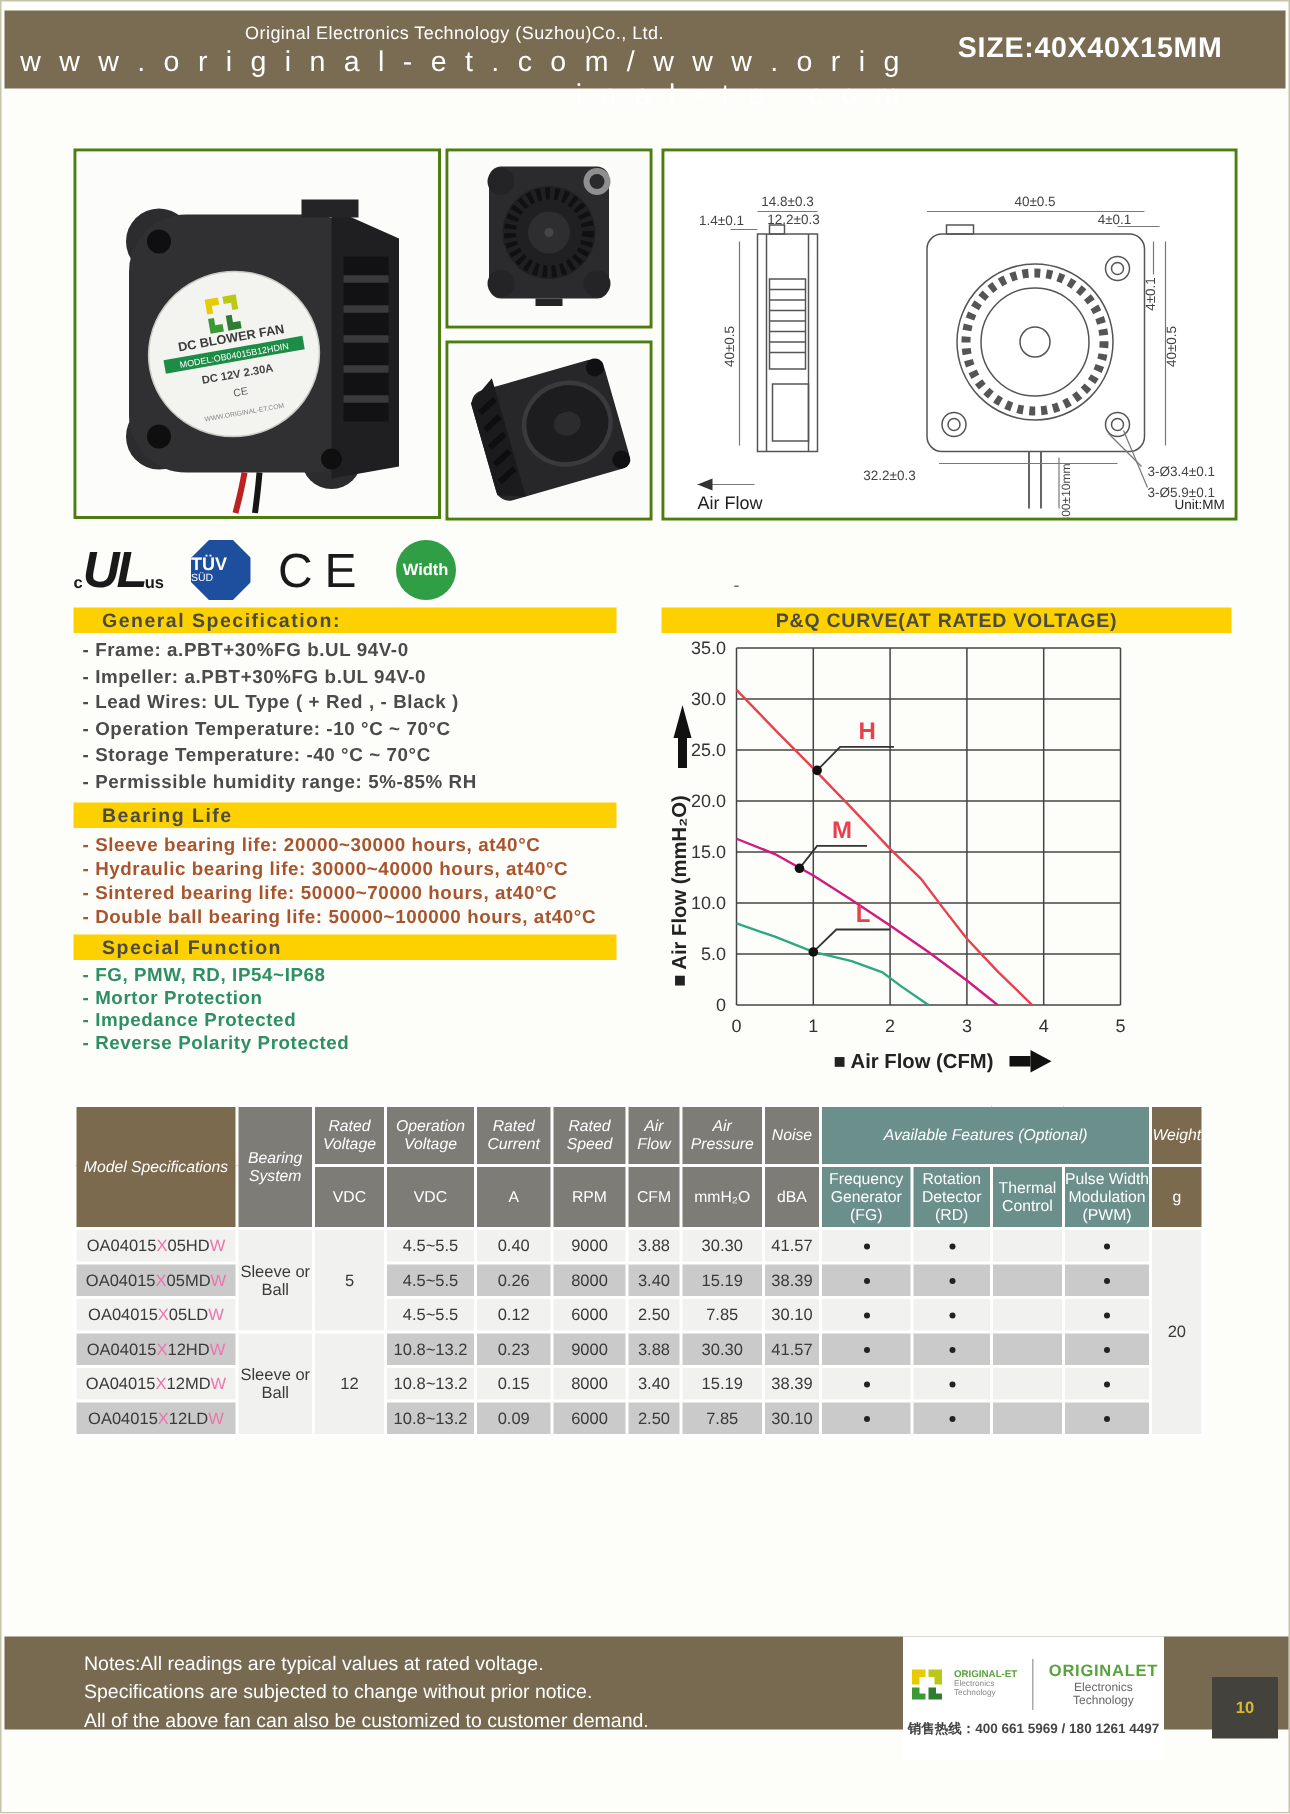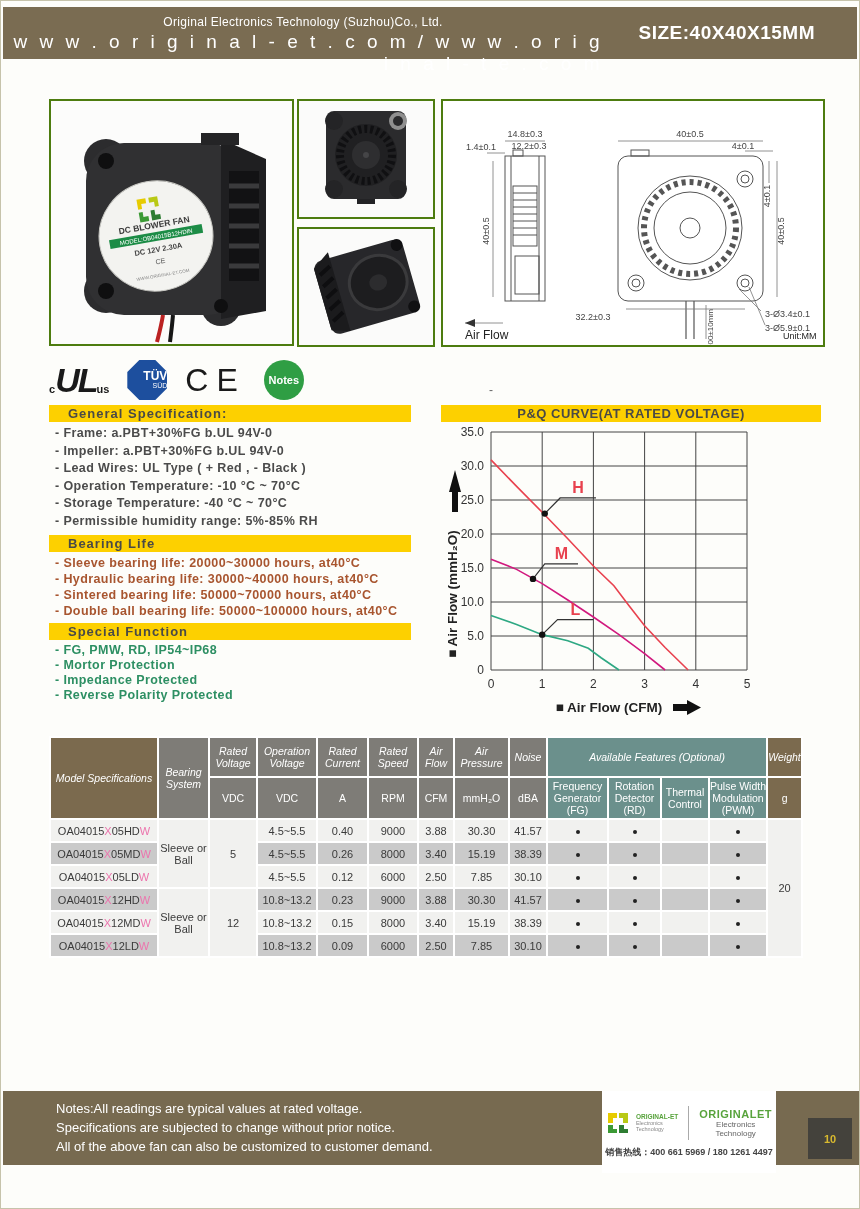--- a/index.html
+++ b/index.html
@@ -16,21 +16,21 @@
   
   .photo-box{position:absolute;background:#fff;border:2px solid #4d7c0f;}
   .photo-box svg{display:block;}
 
   
   .certs{position:absolute;left:48px;top:356px;height:46px;display:flex;align-items:center;gap:18px;}
   .ul-mark{font-weight:bold;color:#1a1a1a;display:flex;align-items:flex-end;}
   .ul-mark .big{font-size:34px;font-style:italic;line-height:30px;letter-spacing:-2px;}
   .ul-mark .small{font-size:11px;line-height:11px;}
   .tuv{width:40px;height:40px;background:#1d4f9e;color:#fff;display:flex;flex-direction:column;
-       align-items:flex-end;justify-content:center;clip-path:polygon(30% 0,70% 0,100% 30%,100% 70%,70% 100%,30% 100%,0 70%,0 30%);}
+       align-items:flex-start;justify-content:center;clip-path:polygon(30% 0,70% 0,100% 30%,100% 70%,70% 100%,30% 100%,0 70%,0 30%);}
   .tuv .t1{font-size:12px;font-weight:bold;line-height:12px;}
   .tuv .t2{font-size:7px;line-height:8px;}
   .ce{font-size:32px;color:#1a1a1a;letter-spacing:8px;font-weight:normal;}
   .rohs{width:40px;height:40px;border-radius:50%;background:#2f9e44;color:#fff;display:flex;
         align-items:center;justify-content:center;font-size:11px;font-weight:bold;}
 
   
   #specs-col{position:absolute;left:48px;top:404px;width:362px;}
   .sec-bar{background:#fdd000;height:17px;line-height:17px;padding-left:19px;font-size:13px;
            font-weight:bold;color:#4a4a46;letter-spacing:1px;}
@@ -55,21 +55,21 @@
   #spec-table thead tr:nth-child(1) th{height:38px;font-style:italic;}
   #spec-table thead tr:nth-child(2) th{height:40px;}
   #spec-table tbody td{height:21px;color:#3a3a3a;}
   tr.light td{background:#f1f1ef;}
   tr.dark td{background:#cacaca;}
   td.merged{background:#f1f1ef !important;}
   .pink{color:#ec74ad;}
   .fdot{display:inline-block;width:4px;height:4px;border-radius:50%;background:#222;vertical-align:middle;}
 
   
-  .footer-bar{position:absolute;left:2px;top:1090px;width:856px;height:74px;background:#776a50;}
+  .footer-bar{position:absolute;left:2px;top:1090px;width:856px;height:62px;background:#776a50;}
   .notes{position:absolute;left:53px;top:8px;color:#fff;font-size:13px;line-height:19px;}
   .logo-panel{position:absolute;left:599px;top:0;width:174px;height:82px;background:#fff;
               display:flex;flex-direction:column;align-items:center;justify-content:center;}
   .logo-row{display:flex;align-items:center;gap:6px;}
   .logo-textcol{font-size:5.5px;color:#888;line-height:6px;}
   .logo-textcol .nm{color:#58a33c;font-weight:bold;font-size:6.5px;}
   .logo-div{width:1px;height:34px;background:#aaa;margin:0 4px;}
   .logo2 .nm2{color:#58a33c;font-weight:bold;font-size:11px;letter-spacing:.5px;}
   .logo2 .sub{font-size:8px;color:#666;text-align:center;line-height:9px;}
   .hotline{margin-top:6px;font-size:9px;font-weight:bold;color:#444;white-space:nowrap;}
@@ -221,21 +221,21 @@
     <div class="ul-mark">
       <span class="small">c</span>
       <span class="big">UL</span>
       <span class="small">us</span>
     </div>
     <div class="tuv">
       <span class="t1">TÜV</span>
       <span class="t2">SÜD</span>
     </div>
     <div class="ce">CE</div>
-    <div class="rohs">Notes</div>
+    <div class="rohs">Width</div>
   </div>
 
   <div class="stray-dash">-</div>
 
   <div id="specs-col">
       <div class="sec-bar">General Specification:</div>
       <div class="sec-list" style="color: rgb(75, 75, 75); line-height: 17.6px;">
         <div>- Frame: a.PBT+30%FG  b.UL 94V-0</div>
         <div>- Impeller: a.PBT+30%FG  b.UL 94V-0</div>
         <div>- Lead Wires: UL Type ( + Red , - Black )</div>

